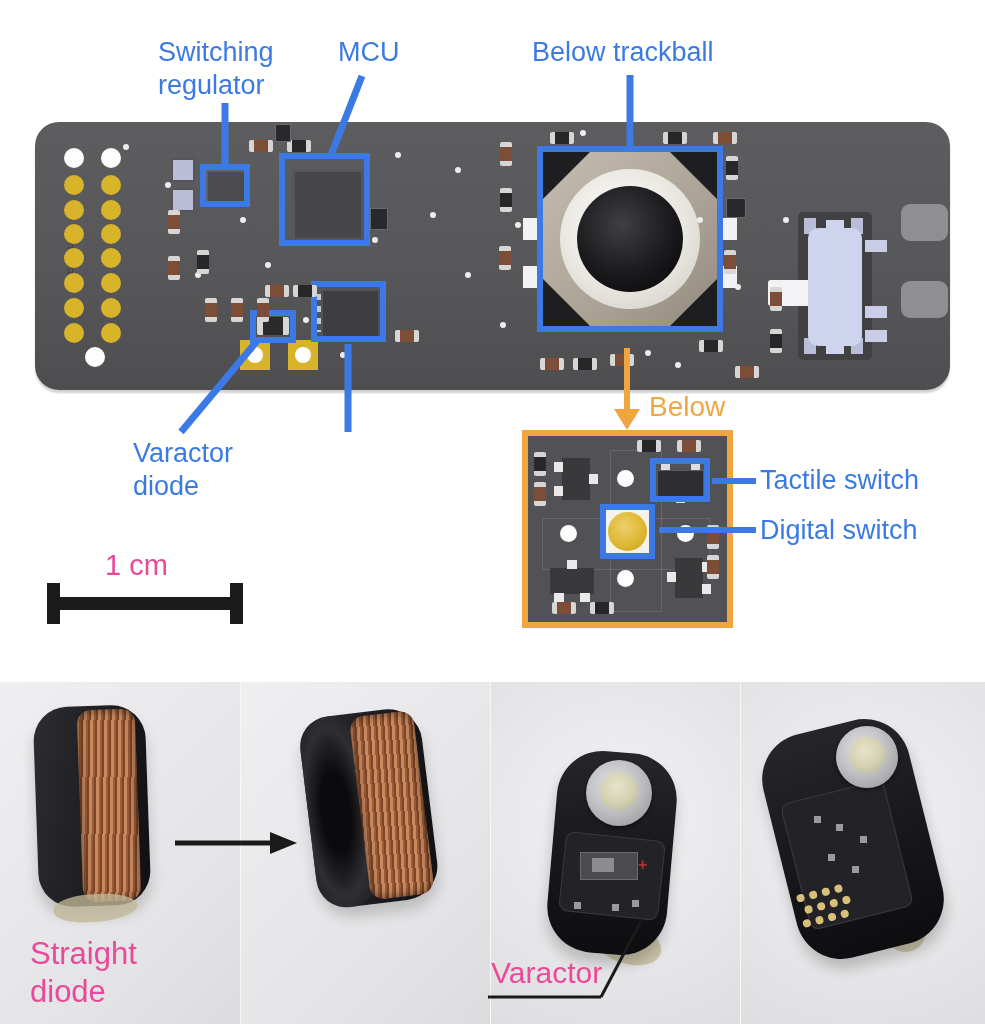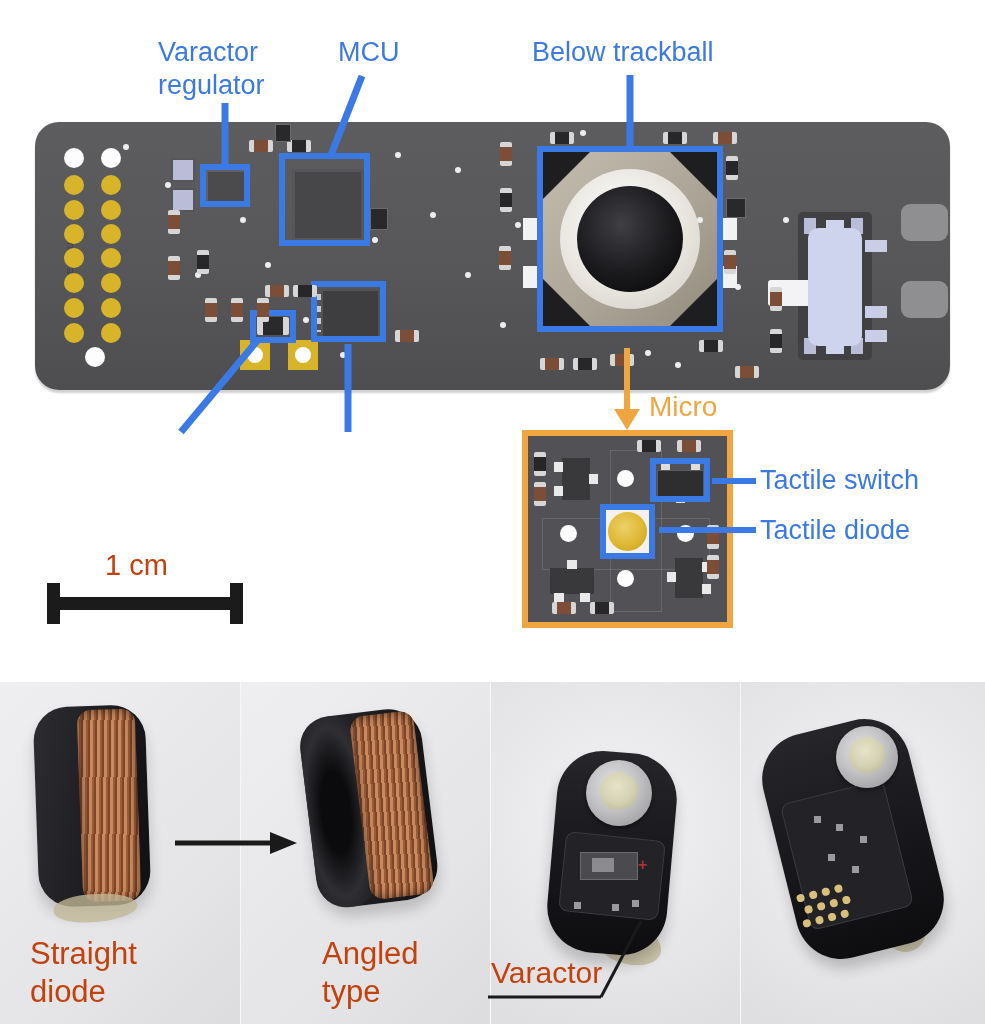--- a/index.html
+++ b/index.html
@@ -1,21 +1,21 @@
 <!DOCTYPE html>
 <html style="--annotation-blue: #3b7ae4; --annotation-orange: #f0a640; --pcb-gray: #57575a; --pad-yellow: #d8b42a; --text-black: #1a1a1a; --photo-bg: #e8e8ea;"><head>
 <meta charset="utf-8">
 <style>
   html,body{margin:0;padding:0;background:#fff;}
   .canvas{position:relative;width:985px;height:1024px;overflow:hidden;background:#fff;
           font-family:"Liberation Sans", sans-serif;}
   
   .lbl{position:absolute;font-size:27px;line-height:33px;color:var(--annotation-blue);}
   .lbl.orange{color:var(--annotation-orange);}
-  .lbl.black{color:#c2410c;}
+  .lbl.black{color:#ec4899;}
   
   .pcb{position:absolute;left:35px;top:122px;width:915px;height:268px;border-radius:24px;
        background:linear-gradient(180deg,#5d5d60 0%,#57575a 55%,#4e4e51 100%);
        box-shadow:0 3px 2px rgba(0,0,0,.18);}
   .pcb *, .inset *{position:absolute;}
   .ydot{width:20px;height:20px;border-radius:50%;background:var(--pad-yellow);}
   .wdot{width:20px;height:20px;border-radius:50%;background:#fdfdfd;}
   .via{width:6px;height:6px;border-radius:50%;background:#ededef;}
   .r{width:24px;height:12px;border-radius:2px;
      background:linear-gradient(90deg,#d6d6d6 0 5px,#7c4e38 5px 19px,#d6d6d6 19px 24px);}
@@ -63,26 +63,27 @@
   .tb-ball{position:absolute;border-radius:50%;
            background:radial-gradient(circle at 44% 38%,#e6e3ca 0%,#d3d0b2 55%,#b1ae90 100%);}
   .speck{position:absolute;background:#9a9a9e;width:7px;height:7px;}
   .overlay{position:absolute;left:0;top:0;pointer-events:none;}
 </style>
 </head>
 <body>
 
 <div class="canvas">
 
-  <div class="lbl" style="left:158px;top:36px;width:140px;">Varactor regulator</div>
+  <div class="lbl" style="left:158px;top:36px;width:140px;">Switching regulator</div>
   <div class="lbl" style="left:338px;top:36px;">MCU</div>
   <div class="lbl" style="left:532px;top:36px;width:290px;">Below trackball</div>
-  <div class="lbl orange" style="left:649px;top:390px;font-size:28px;">Micro</div>
+  <div class="lbl" style="left:133px;top:437px;width:135px;">Varactor diode</div>
+  <div class="lbl orange" style="left:649px;top:390px;font-size:28px;">Below</div>
   <div class="lbl" style="left:760px;top:464px;">Tactile switch</div>
-  <div class="lbl" style="left:760px;top:514px;">Tactile diode</div>
+  <div class="lbl" style="left:760px;top:514px;">Digital switch</div>
 
   <div class="pcb">
     <div class="keepout">KEEPOUT</div>
 
     <div style="left:136px;top:36px;width:20px;height:20px;background:#b9bdd8;border:2px solid #55555a;"></div>
     <div style="left:136px;top:66px;width:20px;height:20px;background:#b9bdd8;border:2px solid #55555a;"></div>
     <div style="left:171px;top:48px;width:36px;height:32px;background:#4b4b4e;border:2px solid #606065;"></div>
 
     <div class="qfn" style="left:257px;top:47px;width:66px;height:66px;"></div>
 
@@ -303,21 +304,20 @@
           <div style="position: absolute; width: 8px; height: 8px; border-radius: 50%; background: rgb(217, 192, 122); left: 44px; top: 13px;"></div>
           <div style="position: absolute; width: 8px; height: 8px; border-radius: 50%; background: rgb(217, 192, 122); left: 0px; top: 26px;"></div>
           <div style="position: absolute; width: 8px; height: 8px; border-radius: 50%; background: rgb(217, 192, 122); left: 13px; top: 26px;"></div>
           <div style="position: absolute; width: 8px; height: 8px; border-radius: 50%; background: rgb(217, 192, 122); left: 26px; top: 26px;"></div>
           <div style="position: absolute; width: 8px; height: 8px; border-radius: 50%; background: rgb(217, 192, 122); left: 39px; top: 26px;"></div>
         </div>
     </div>
   </div>
 
   <div class="lbl black" style="left:30px;top:935px;width:170px;font-size:31px;line-height:38px;">Straight diode</div>
-  <div class="lbl black" style="left:322px;top:935px;width:135px;font-size:31px;line-height:38px;">Angled type</div>
   <div class="lbl black" style="left:491px;top:956px;font-size:30px;">Varactor</div>
 
   <svg class="overlay" width="985" height="1024">
     <line x1="225" y1="103" x2="225" y2="166" stroke-width="7" stroke="#3b7ae4"></line>
     <line x1="362" y1="76" x2="331" y2="155" stroke-width="7" stroke="#3b7ae4"></line>
     <line x1="630" y1="75" x2="630" y2="148" stroke-width="7" stroke="#3b7ae4"></line>
     <line x1="257" y1="341" x2="181" y2="432" stroke-width="7" stroke="#3b7ae4"></line>
     <line x1="348" y1="344" x2="348" y2="432" stroke-width="7" stroke="#3b7ae4"></line>
     <line x1="712" y1="481" x2="756" y2="481" stroke-width="6" stroke="#3b7ae4"></line>
     <line x1="659" y1="530" x2="756" y2="530" stroke-width="6" stroke="#3b7ae4"></line>

